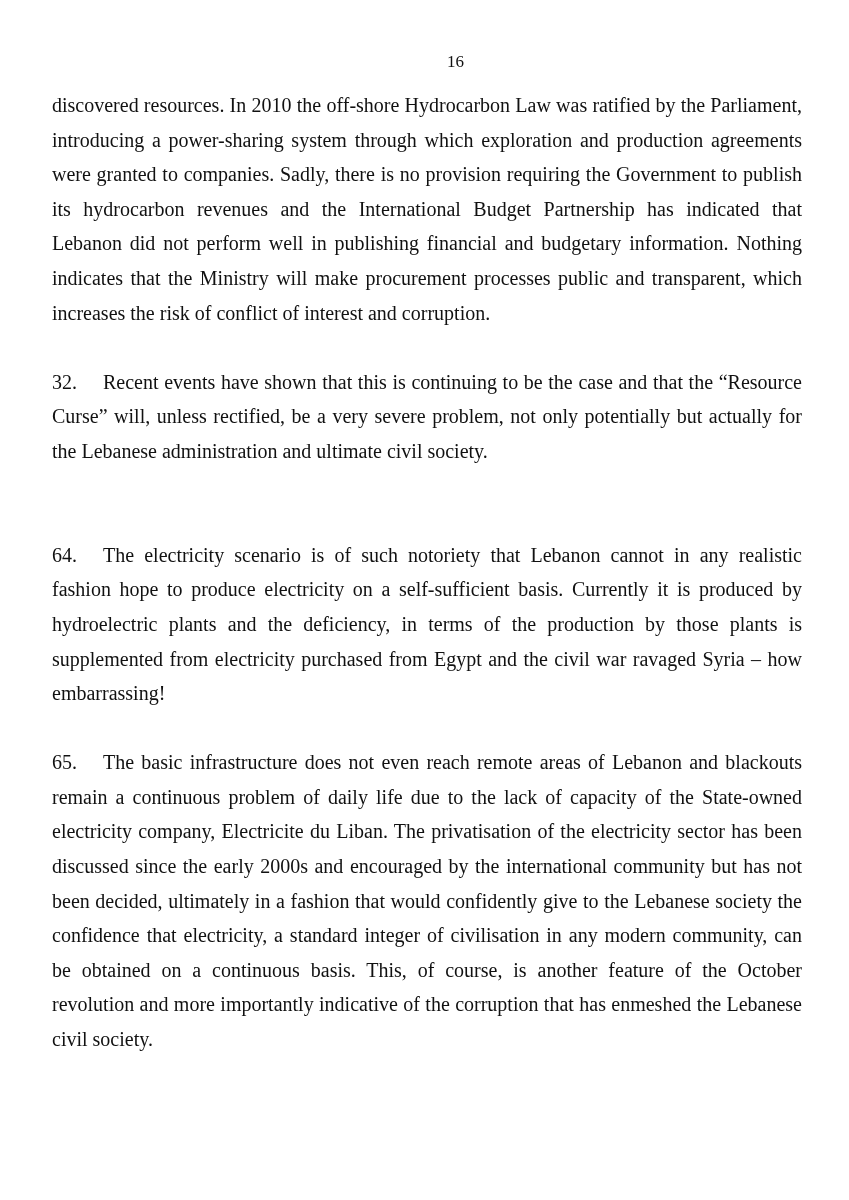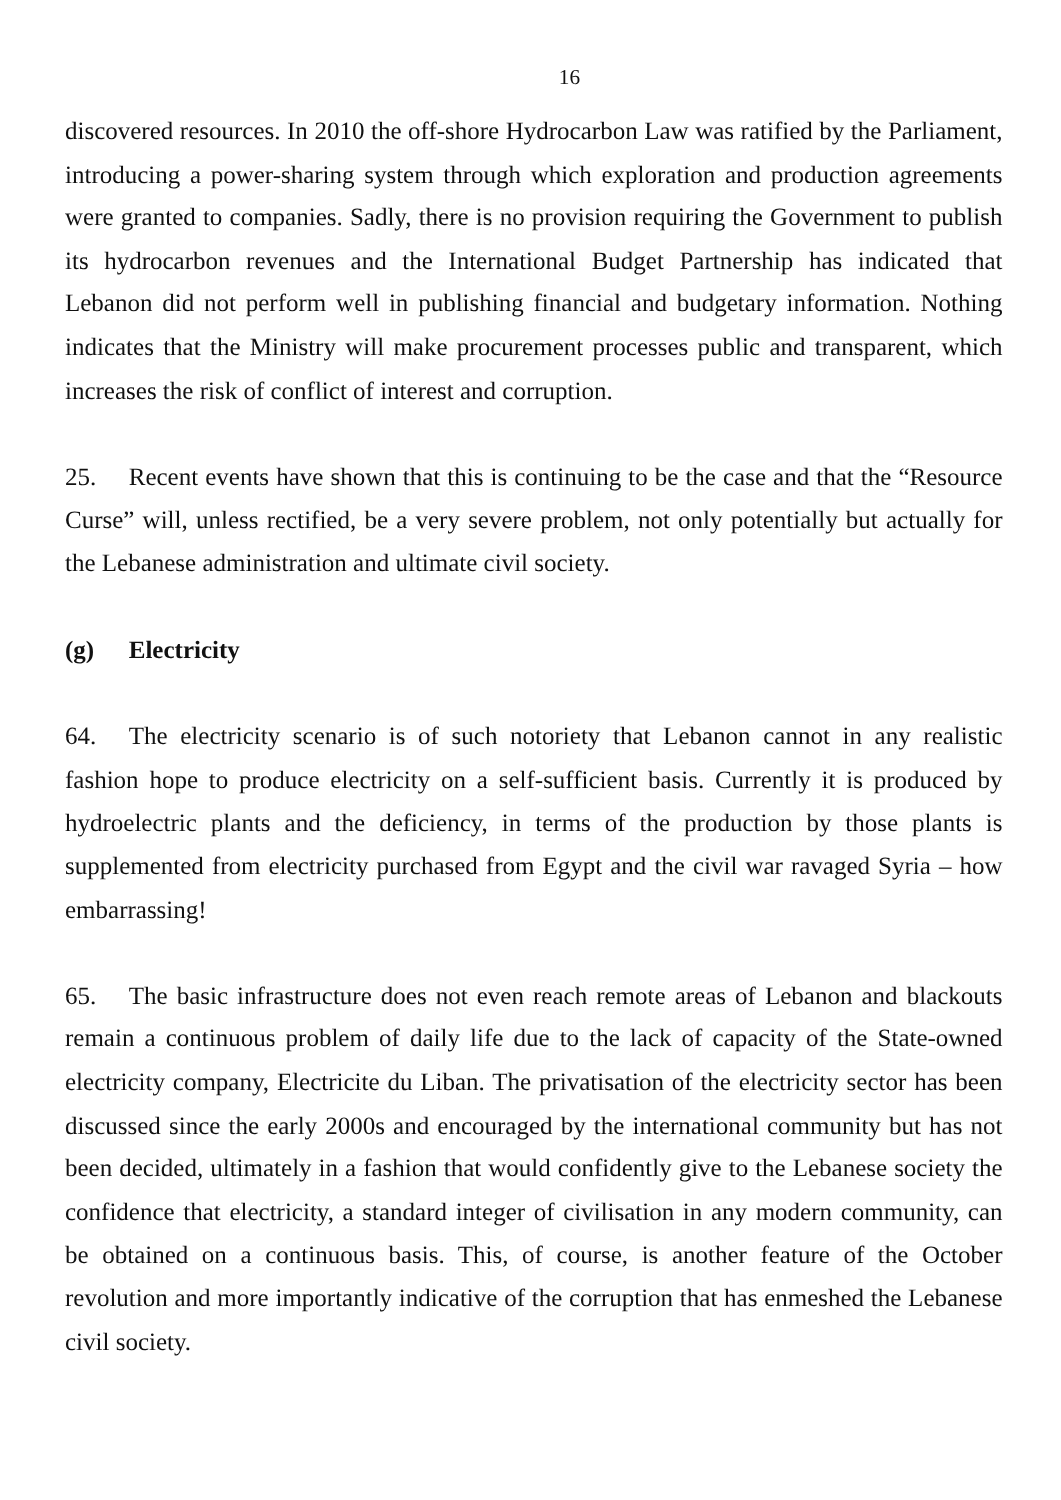--- a/index.html
+++ b/index.html
@@ -58,25 +58,24 @@
 <body>
 
 <div class="page-number">16</div>
 
 <div class="content">
 
   <p class="para">discovered resources.  In 2010 the off-shore Hydrocarbon Law was ratified by the Parliament, introducing a power-sharing system through which exploration and production agreements were granted to companies. Sadly, there is no provision requiring the Government to publish its hydrocarbon revenues and the International Budget Partnership has indicated that Lebanon did not perform well in publishing financial and budgetary information.  Nothing indicates that the Ministry will make procurement processes public and transparent, which increases the risk of conflict of interest and corruption.</p>
 
   <div class="gap"></div>
 
-  <p class="para"><span class="num">25.</span><span>Recent events have shown that this is continuing to be the case and that the “Resource Curse” will, unless rectified, be a very severe problem, not only potentially but actually for the Lebanese administration and ultimate civil society.</span></p>
+  <p class="para"><span class="num">32.</span><span>Recent events have shown that this is continuing to be the case and that the “Resource Curse” will, unless rectified, be a very severe problem, not only potentially but actually for the Lebanese administration and ultimate civil society.</span></p>
 
   <div class="gap"></div>
 
-  <p class="heading"><span class="h-letter">(g)</span><span>Electricity</span></p>
 
   <div class="gap"></div>
 
   <p class="para"><span class="num">64.</span><span>The electricity scenario is of such notoriety that Lebanon cannot in any realistic fashion hope to produce electricity on a self-sufficient basis.  Currently it is produced by hydroelectric plants and the deficiency, in terms of the production by those plants is supplemented from electricity purchased from Egypt and the civil war ravaged Syria – how embarrassing!</span></p>
 
   <div class="gap"></div>
 
   <p class="para"><span class="num">65.</span><span>The basic infrastructure does not even reach remote areas of Lebanon and blackouts remain a continuous problem of daily life due to the lack of capacity of the State-owned electricity company, Electricite du Liban.  The privatisation of the electricity sector has been discussed since the early 2000s and encouraged by the international community but has not been decided, ultimately in a fashion that would confidently give to the Lebanese society the confidence that electricity, a standard integer of civilisation in any modern community, can be obtained on a continuous basis.  This, of course, is another feature of the October revolution and more importantly indicative of the corruption that has enmeshed the Lebanese civil society.</span></p>
 
 </div>

